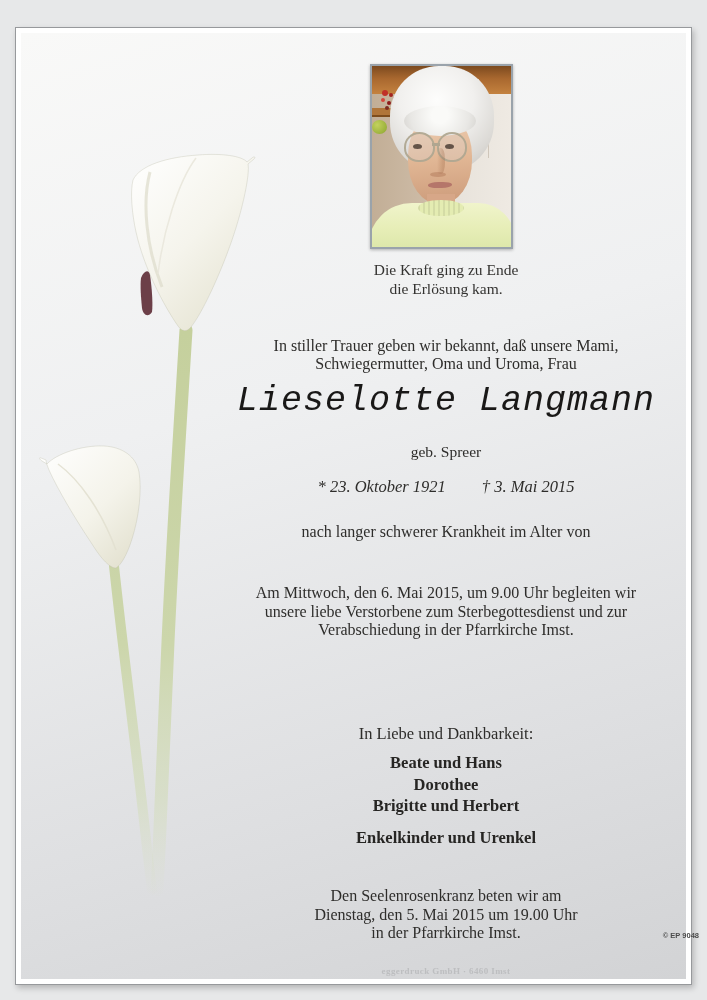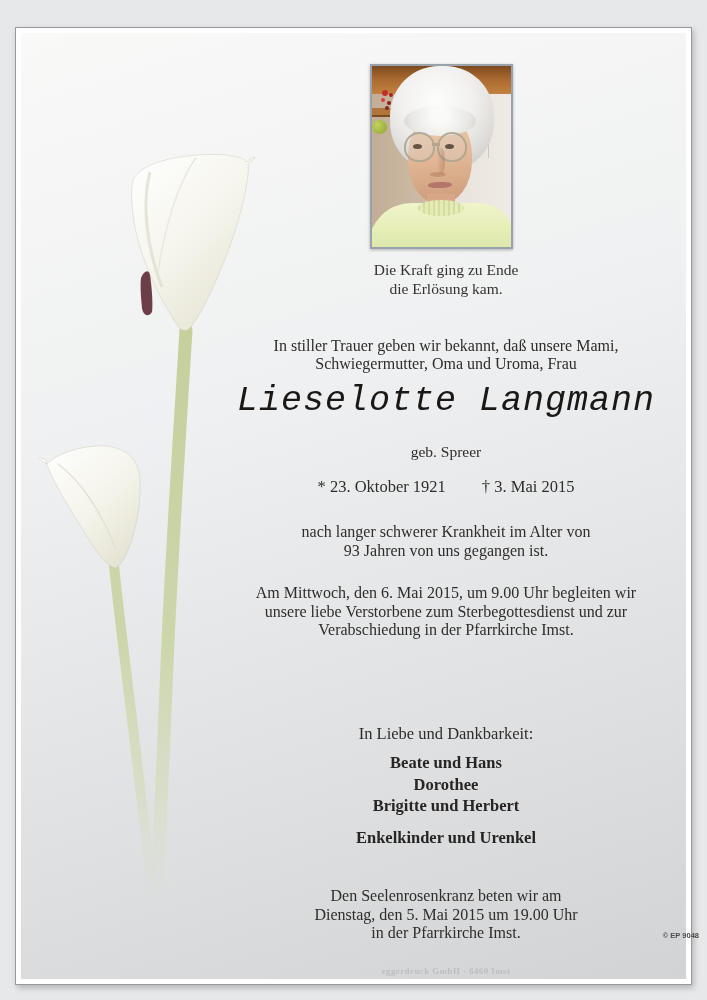--- a/index.html
+++ b/index.html
@@ -58,21 +58,21 @@
          border-radius:48px 40px 0 0;
          background:linear-gradient(180deg,#f0f4cb 0%,#e7eeb8 55%,#dde8ab 100%);}
   .ph-collar{position:absolute;left:50px;top:-3px;width:46px;height:16px;border-radius:50%;
          background:repeating-linear-gradient(90deg,rgba(0,0,0,.07) 0 2px,rgba(255,255,255,.0) 2px 5px),#e4ecb2;}
   
   .caption{top:227px;font-size:15.5px;line-height:19px;color:#343331;}
   .intro{top:304px;font-size:16px;line-height:18px;}
   .name{top:340px;font-family:Liberation Mono, monospace;font-style:italic;font-weight:400;
         font-size:35px;line-height:56px;color:#191817;letter-spacing:1px;}
   .maiden{top:410px;font-size:15.5px;}
-  .dates{top:444px;font-size:16.5px;display:flex;justify-content:center;gap:36px;}
+  .dates{top:444px;font-size:16.5px;display:flex;justify-content:center;gap:36px;font-style:italic;}
   .passing{top:489px;font-size:16px;line-height:19px;}
   .service{top:551px;font-size:16px;line-height:18.5px;}
   .dateline{top:650px;font-size:15.5px;}
   .closing{top:691px;font-size:16.5px;}
   .mourners{top:719px;font-size:16.5px;line-height:21.5px;font-weight:bold;color:#262523;}
   .descendants{top:795px;font-size:16.5px;font-weight:bold;color:#262523;}
   .rosary{top:854px;font-size:16px;line-height:18.5px;}
   .printer{top:933px;font-family:Liberation Serif, serif;font-weight:bold;
            font-size:9px;letter-spacing:.4px;color:#bdbec0;}
   .copyright{position:absolute;right:8px;top:931px;font-family:"Liberation Sans",sans-serif;
@@ -170,21 +170,20 @@
         <div class="block name">Lieselotte Langmann</div>
         <div class="block maiden">geb. Spreer</div>
 
         <div class="block dates">
           <span>* 23. Oktober 1921</span>
           <span>† 3. Mai 2015</span>
         </div>
 
         <div class="block passing">
           <div>nach langer schwerer Krankheit im Alter von</div>
-          <div>93 Jahren von uns gegangen ist.</div>
         </div>
 
         <div class="block service">
           <div>Am Mittwoch, den 6. Mai 2015, um 9.00 Uhr begleiten wir</div>
           <div>unsere liebe Verstorbene zum Sterbegottesdienst und zur</div>
           <div>Verabschiedung in der Pfarrkirche Imst.</div>
         </div>
 
 
         <div class="block closing">In Liebe und Dankbarkeit:</div>

